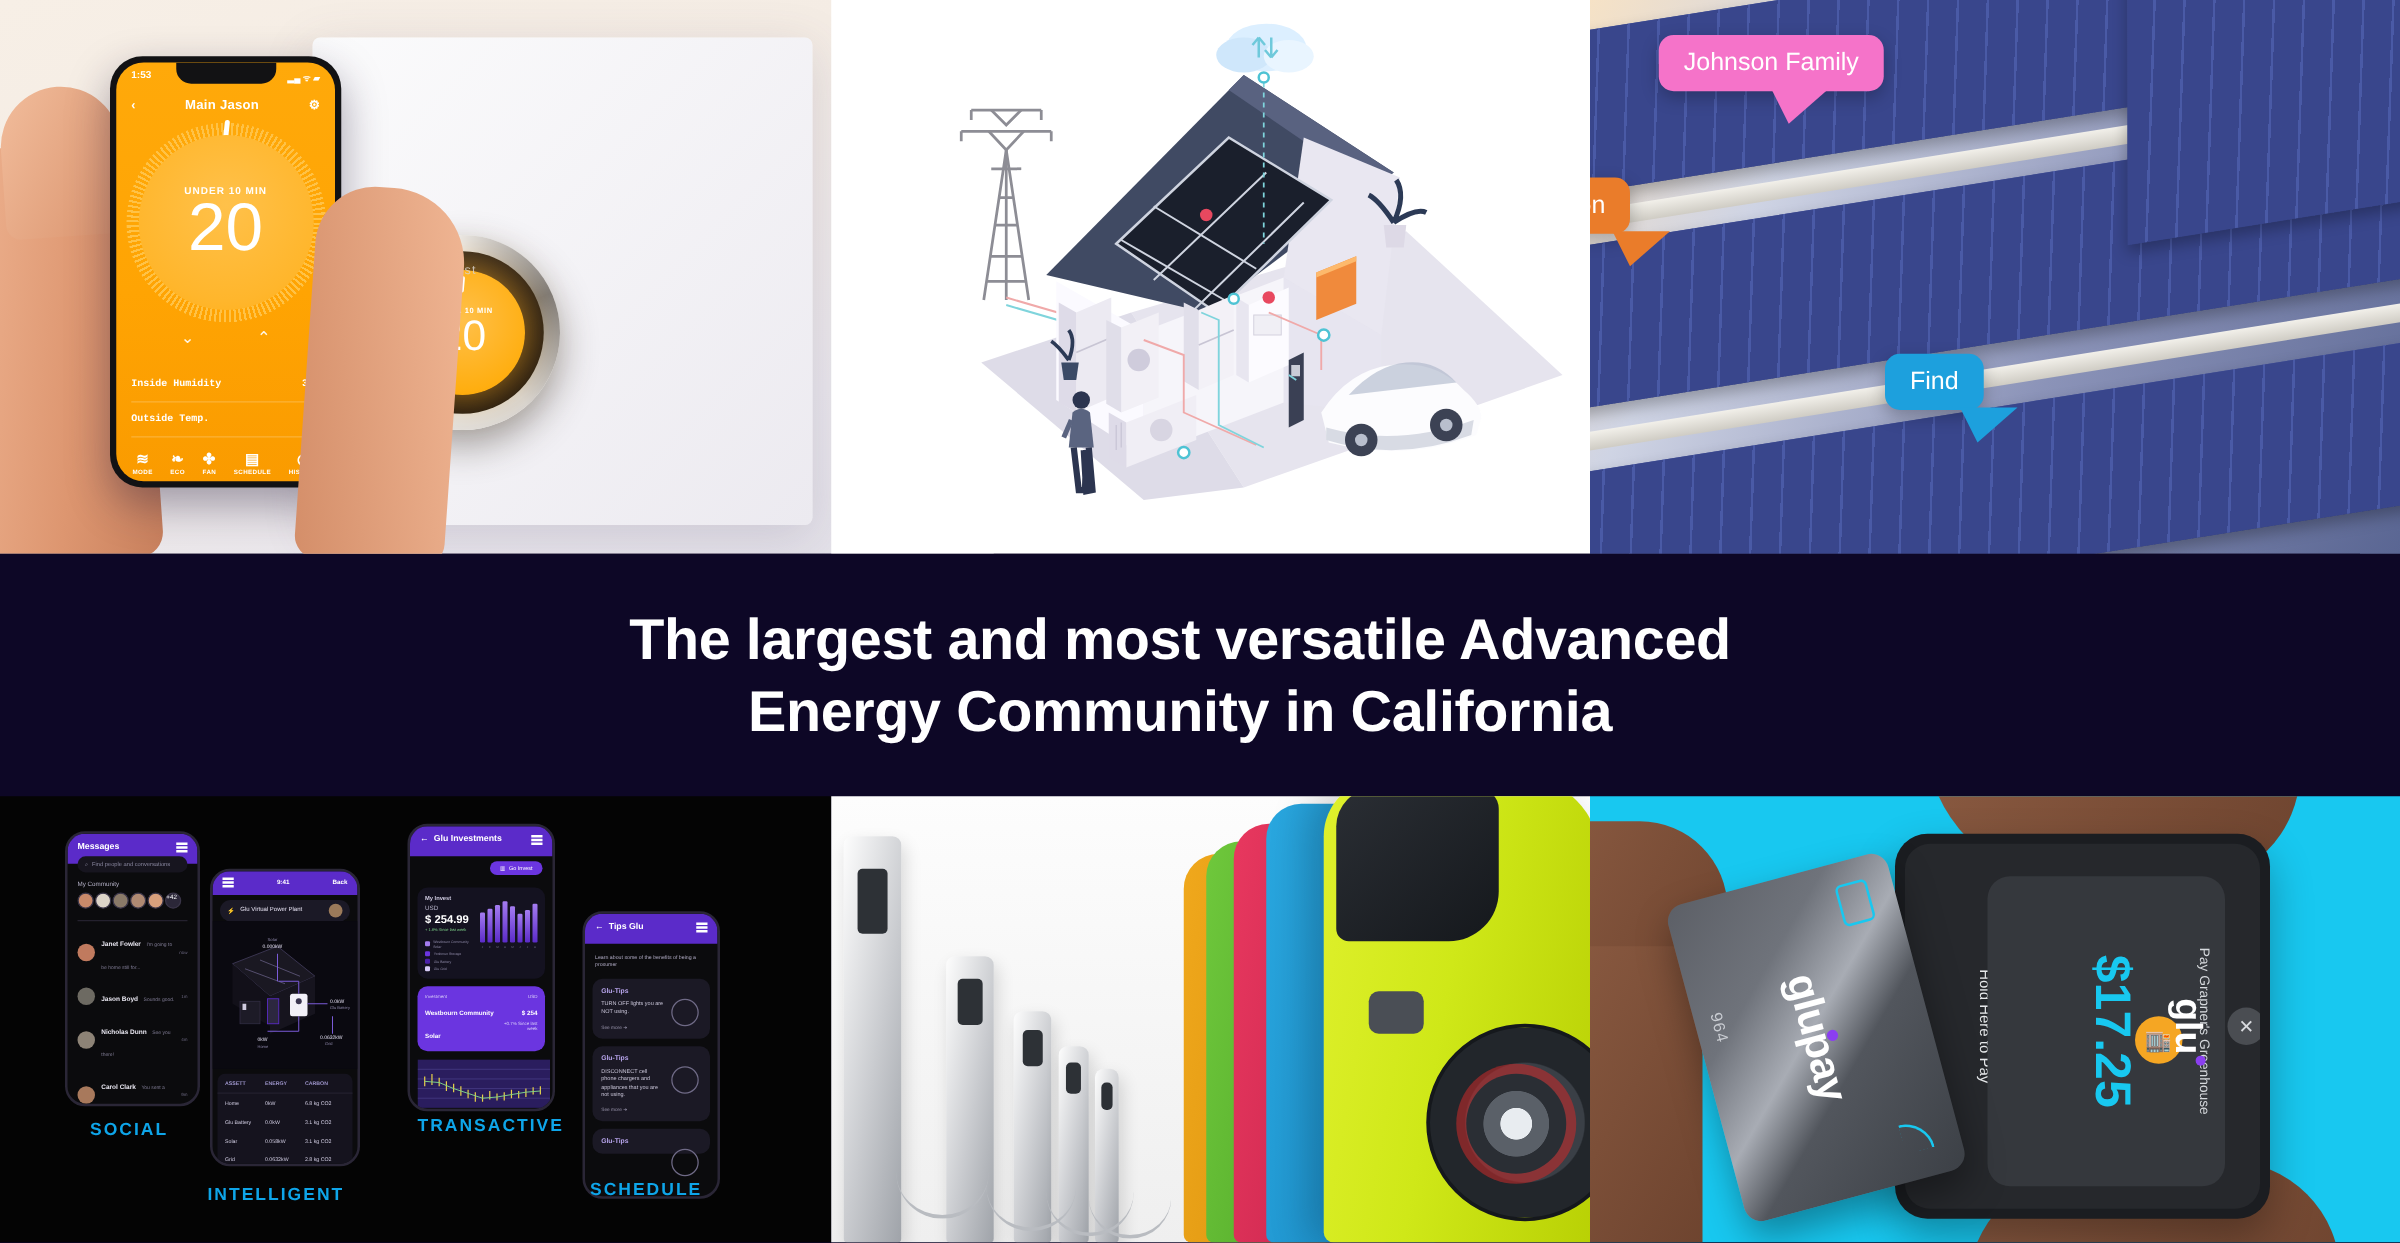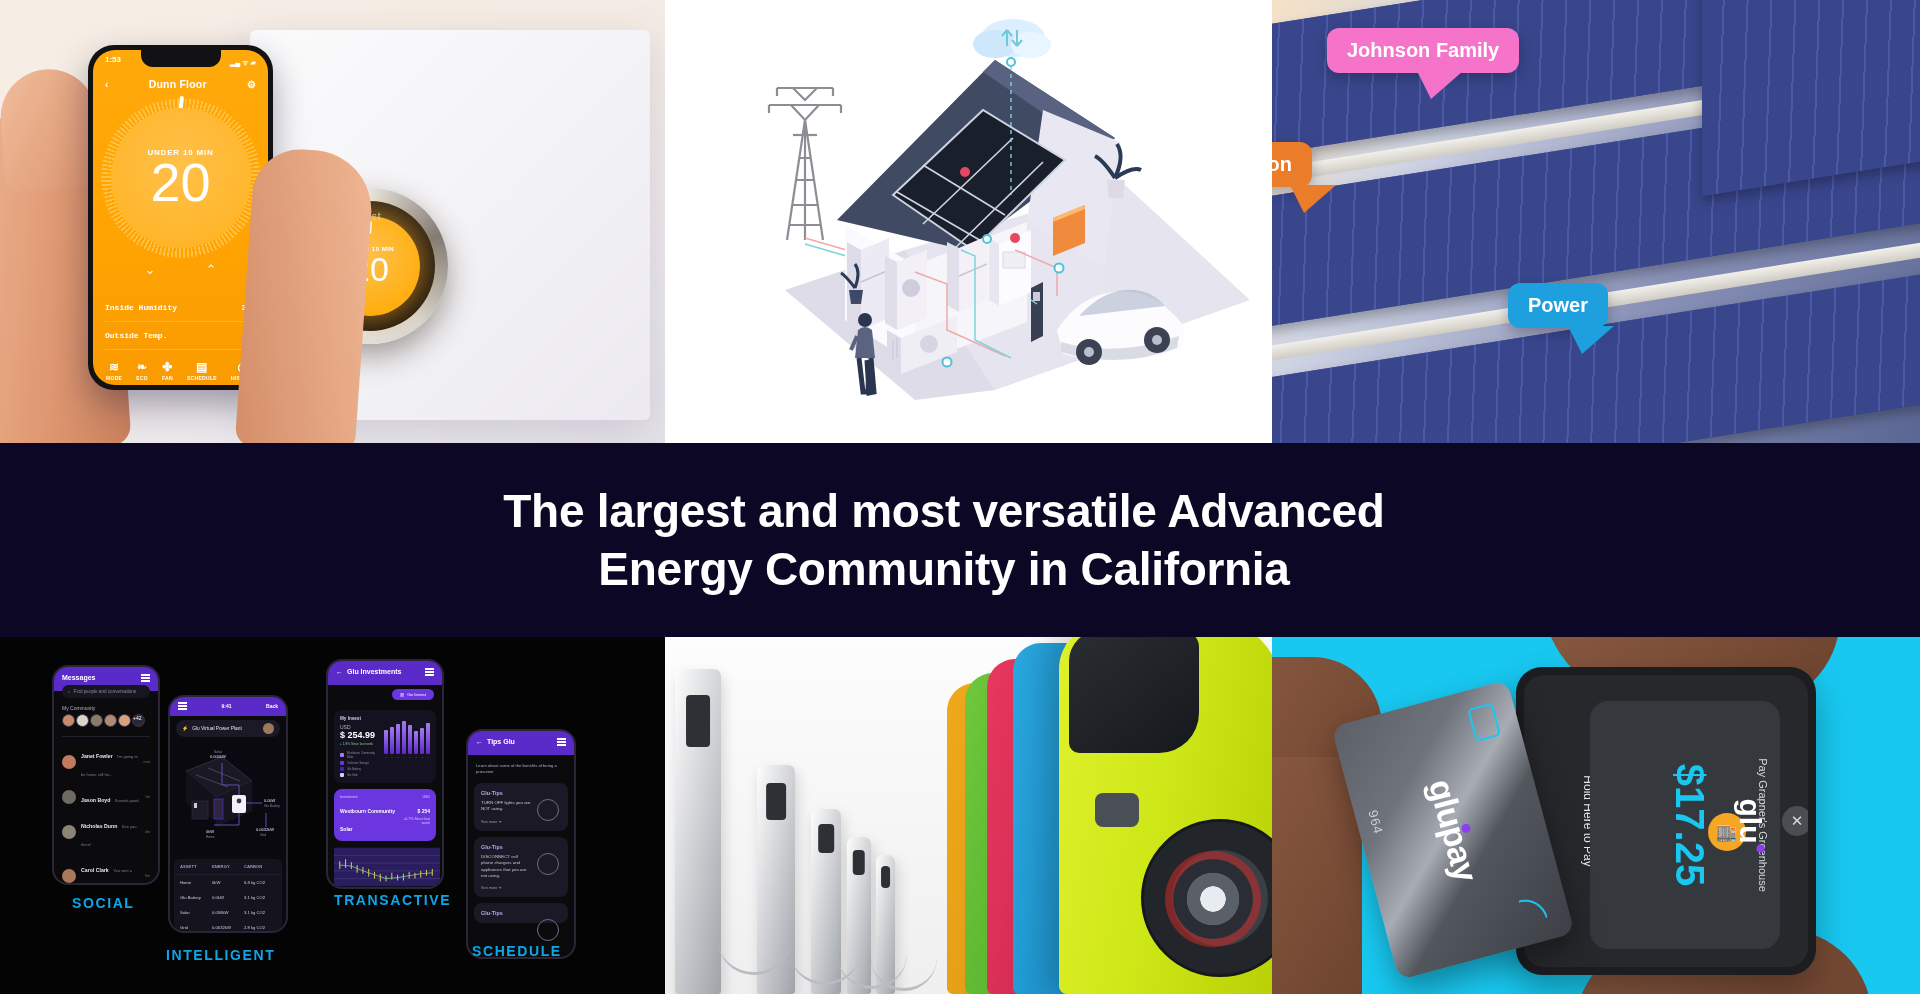--- a/index.html
+++ b/index.html
@@ -96,21 +96,21 @@
   .p3 { left:1272px; width:648px;
         background:linear-gradient(120deg,#f6e2c6 0%,#cfd4e4 25%,#8b93b8 60%,#5a6693 100%); }
   .solar-bg { position:absolute; inset:0; overflow:hidden; }
   .srow { position:absolute; height:130px;
           background:repeating-linear-gradient(92deg,#39468c 0 22px,#4a5aa6 22px 24px),
                      linear-gradient(180deg,#47569e,#2b3770);
           transform:skewY(-9deg); box-shadow:0 6px 12px rgba(0,0,0,.28); }
   .srail { position:absolute; height:15px; background:linear-gradient(180deg,#f2f0ea,#cfccc4);
           transform:skewY(-9deg); }
   .bubble { position:absolute; border-radius:12px; padding:11px 20px; color:#fff;
-          font-weight:bold; font-size:20px; white-space:nowrap; z-index:5;
+          font-weight:normal; font-size:20px; white-space:nowrap; z-index:5;
           box-shadow:0 5px 14px rgba(0,0,0,.25); }
   .bubble::after { content:""; position:absolute; bottom:-26px; width:0; height:0;
           border-left:14px solid transparent; border-right:32px solid transparent; }
   .b-pink { background:#f573c9; left:55px; top:28px; }
   .b-pink::after { left:90px; border-top:28px solid #f573c9; }
   .b-orange { background:#ea7c2a; left:-110px; top:142px; }
   .b-orange::after { left:128px; border-top:28px solid #ea7c2a; }
   .b-blue { background:#1da0dd; left:236px; top:283px; }
   .b-blue::after { left:60px; border-top:28px solid #1da0dd; }
 
@@ -248,21 +248,21 @@
 
       <div class="phone1">
         <div class="phone1-screen">
           <div class="notch"></div>
           <div class="status-bar">
             <span>1:53</span>
             <span class="sb-icons">▂▄ ᯤ ▰</span>
           </div>
           <div class="p1-head">
             <span>‹</span>
-            <span class="p1-title">Dunn Floor</span>
+            <span class="p1-title">Main Jason</span>
             <span>⚙</span>
           </div>
           <div class="dial-wrap">
             <div class="dial-ring"></div>
             <div class="dial-marker"></div>
             <div class="dial-inner">
               <div class="dial-sub">UNDER 10 MIN</div>
               <div class="dial-temp">20</div>
             </div>
           </div>
@@ -439,21 +439,21 @@
       <div class="solar-bg">
         <div class="srow" style="left:-40px; top:-30px; width:760px;"></div>
         <div class="srail" style="left:-40px; top:112px; width:790px;"></div>
         <div class="srow" style="left:-60px; top:142px; width:800px;"></div>
         <div class="srail" style="left:-60px; top:290px; width:820px;"></div>
         <div class="srow" style="left:-60px; top:320px; width:840px;"></div>
         <div class="srow" style="left:430px; top:-60px; width:330px; height:230px;"></div>
       </div>
       <div class="bubble b-pink">Johnson Family</div>
       <div class="bubble b-orange">Fire Station</div>
-      <div class="bubble b-blue">Power</div>
+      <div class="bubble b-blue">Find</div>
     </div>
   </div>
 
   <div class="band">
     <h1>
       <span>The largest and most versatile Advanced</span><br>
       <span>Energy Community in California</span>
     </h1>
   </div>
 

